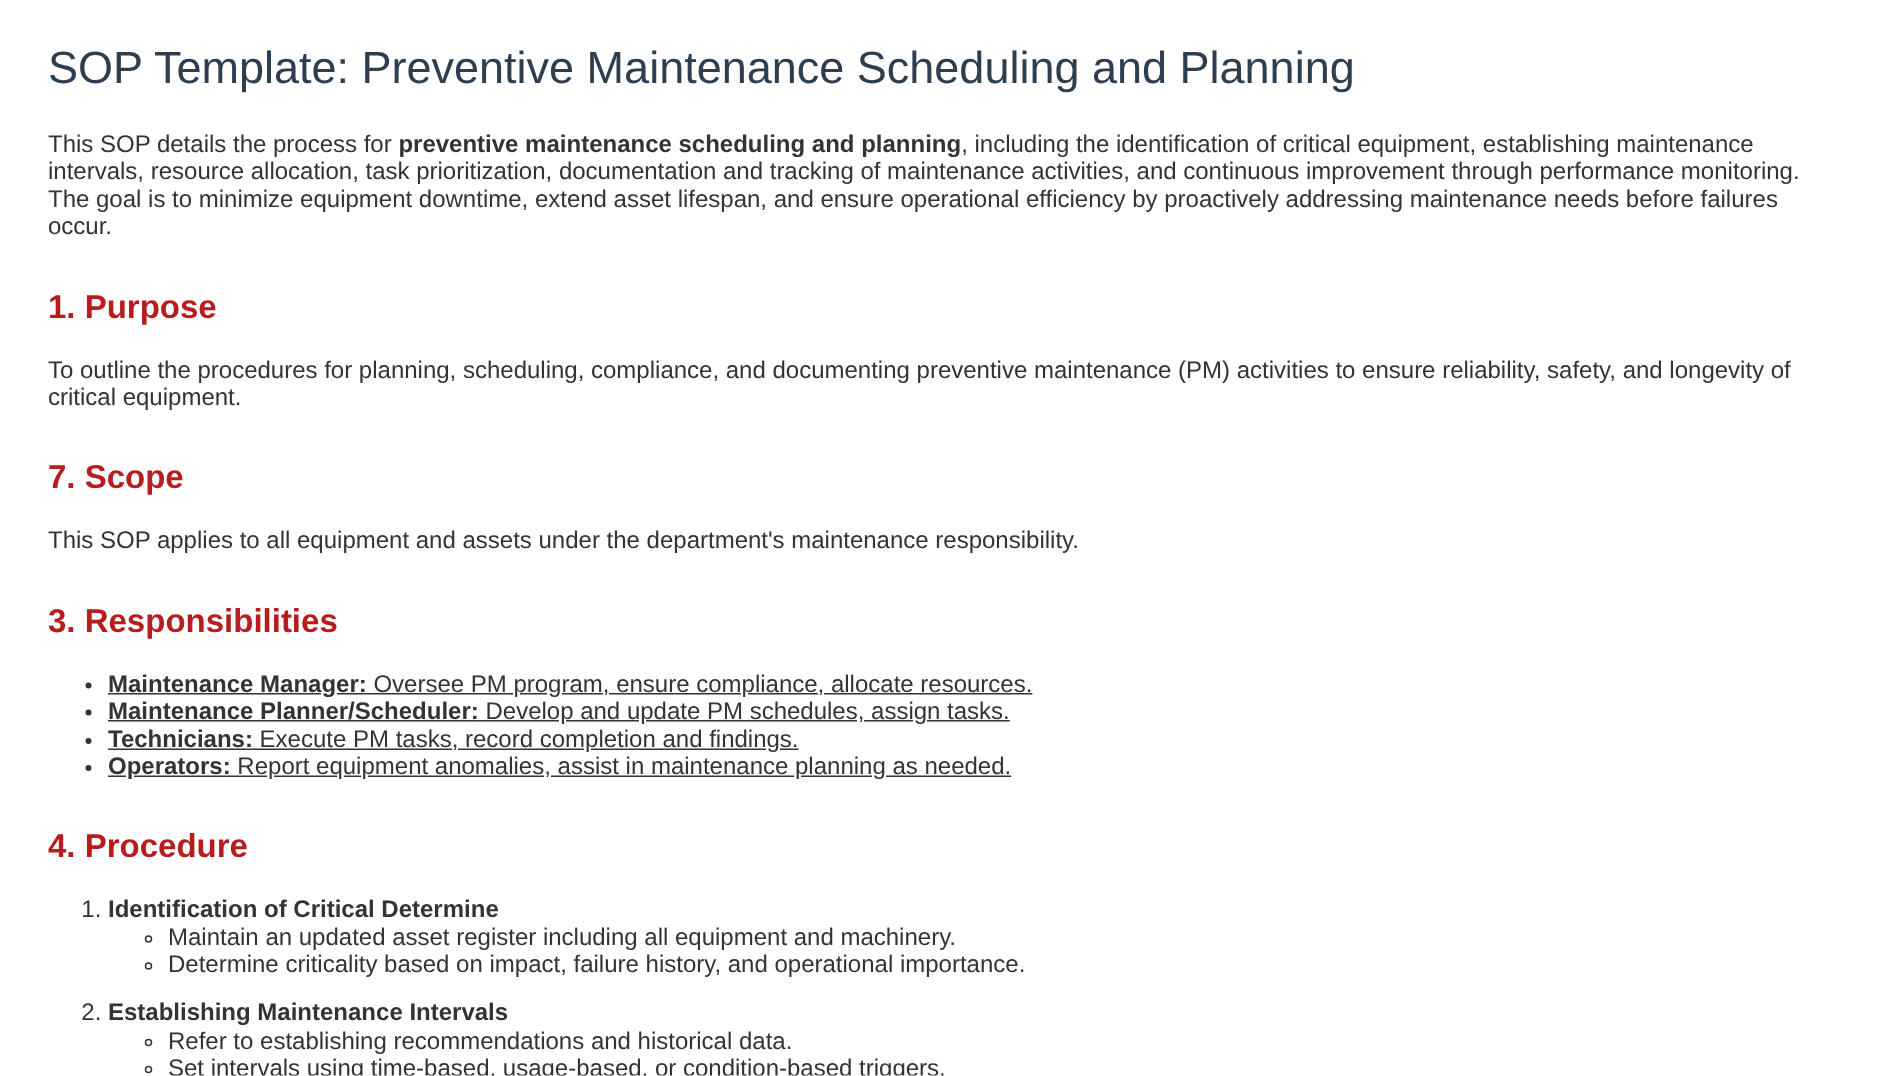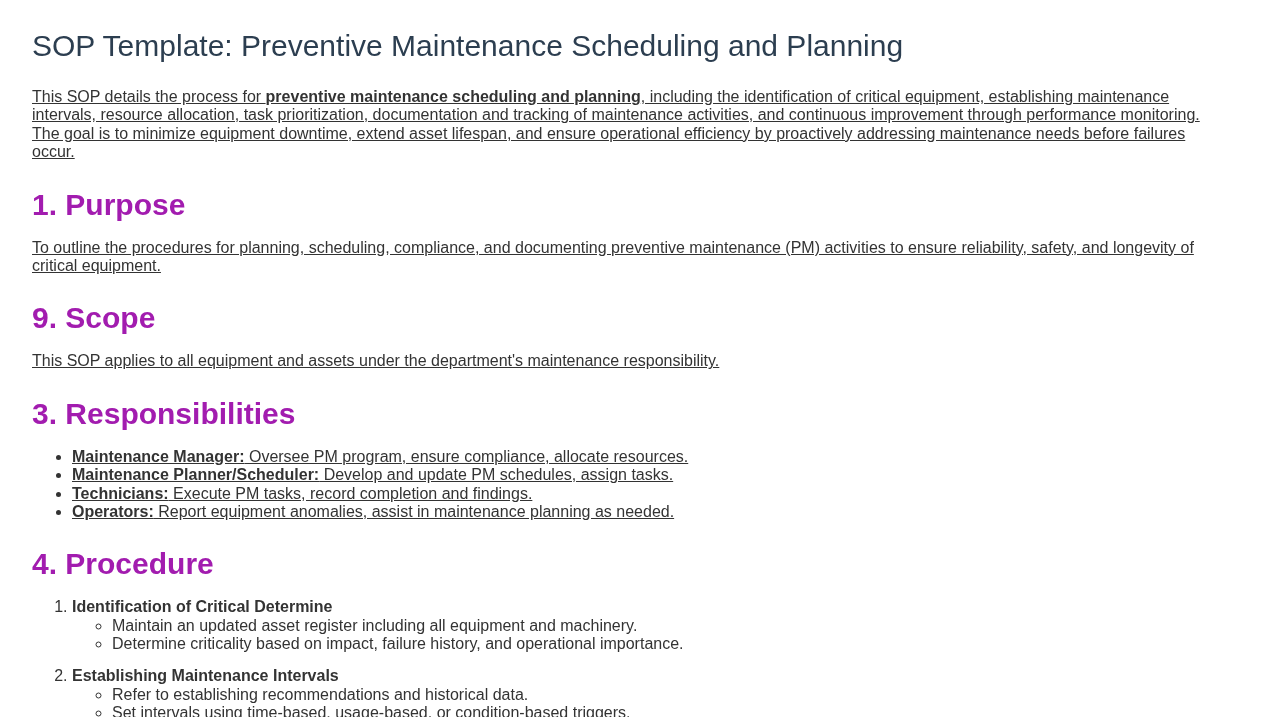--- a/index.html
+++ b/index.html
@@ -20,29 +20,28 @@
     padding: 0 32px;
   }
   h1 {
     font-size: 30px;
     line-height: 36px;
     font-weight: 400;
     color: #2c3e50;
     margin: 28px 0 24px 0;
   }
   h2 {
-    font-size: 30px;
+    font-size: 22px;
     line-height: 26px;
     font-weight: 700;
-    color: #a21caf;
+    color: #b91c1c;
     margin: 30px 0 21px 0;
   }
   p {
     margin: 16px 0;
-    text-decoration: underline;
   }
   .b {
     font-weight: 700;
   }
   ul.resp-list {
     margin: 16px 0;
     padding-left: 40px;
     list-style: disc;
     text-decoration: underline;
   }
@@ -66,21 +65,21 @@
 <div class="doc">
 
   <h1>SOP Template: Preventive Maintenance Scheduling and Planning</h1>
 
   <p><span>This SOP details the process for </span><span class="b">preventive maintenance scheduling and planning</span><span>, including the identification of critical equipment, establishing maintenance intervals, resource allocation, task prioritization, documentation and tracking of maintenance activities, and continuous improvement through performance monitoring. The goal is to minimize equipment downtime, extend asset lifespan, and ensure operational efficiency by proactively addressing maintenance needs before failures occur.</span></p>
 
   <h2>1. Purpose</h2>
 
   <p>To outline the procedures for planning, scheduling, compliance, and documenting preventive maintenance (PM) activities to ensure reliability, safety, and longevity of critical equipment.</p>
 
-  <h2>9. Scope</h2>
+  <h2>7. Scope</h2>
 
   <p>This SOP applies to all equipment and assets under the department's maintenance responsibility.</p>
 
   <h2>3. Responsibilities</h2>
 
   <ul class="resp-list">
     <li><span class="b">Maintenance Manager:</span><span> Oversee PM program, ensure compliance, allocate resources.</span></li>
     <li><span class="b">Maintenance Planner/Scheduler:</span><span> Develop and update PM schedules, assign tasks.</span></li>
     <li><span class="b">Technicians:</span><span> Execute PM tasks, record completion and findings.</span></li>
     <li><span class="b">Operators:</span><span> Report equipment anomalies, assist in maintenance planning as needed.</span></li>

